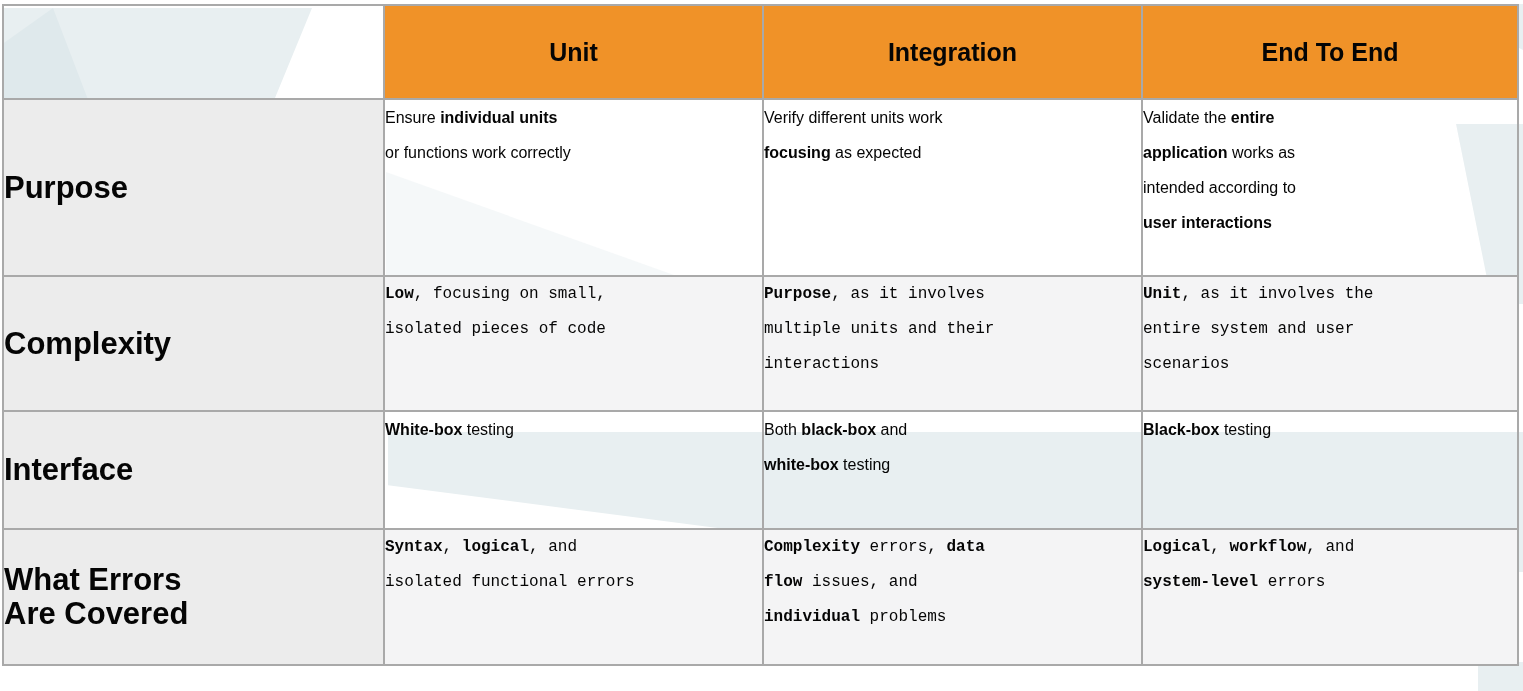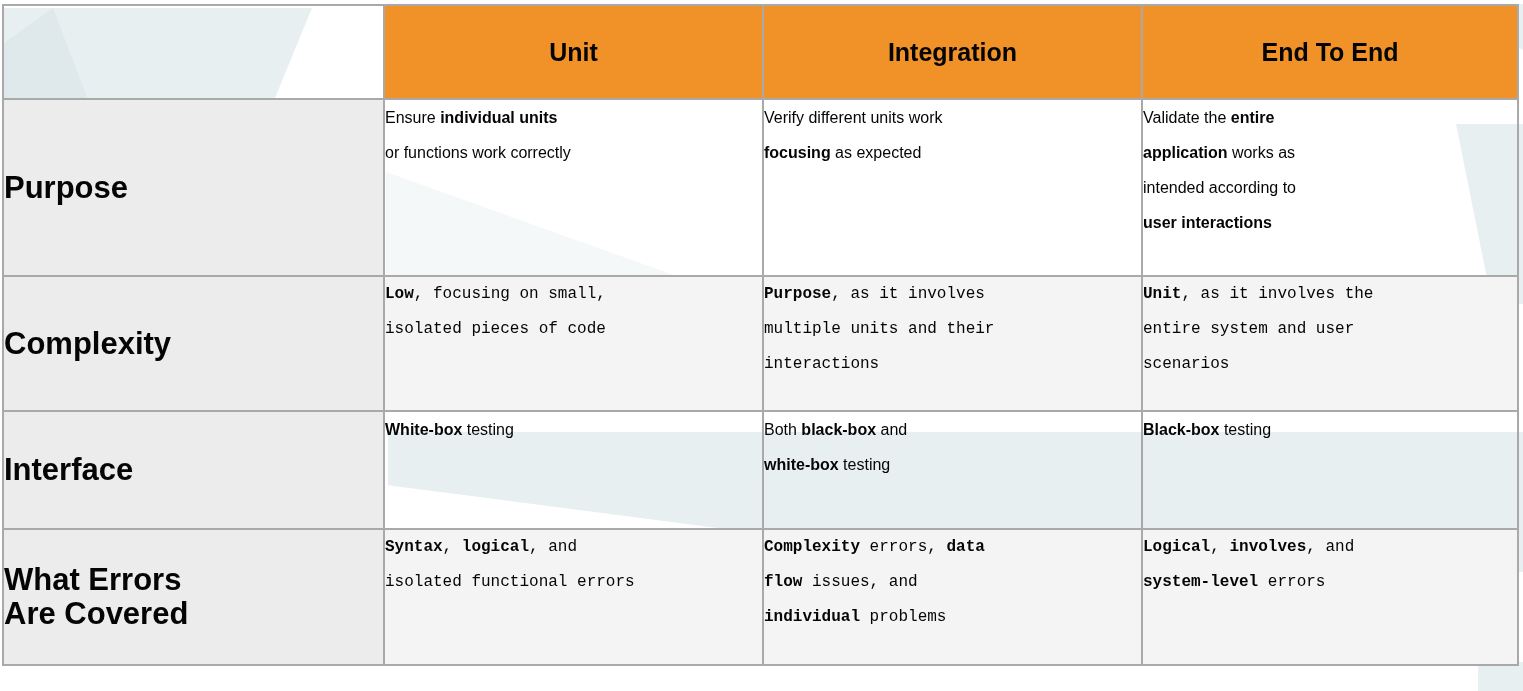--- a/index.html
+++ b/index.html
@@ -128,18 +128,18 @@
         <td class="bodycell"><b>Black-box</b> testing</td>
       </tr>
       <tr class="r-errors alt">
         <th class="rowlabel">What Errors
 Are Covered</th>
         <td class="bodycell"><b>Syntax</b>, <b>logical</b>, and
 isolated functional errors</td>
         <td class="bodycell"><b>Complexity</b> errors, <b>data
 flow</b> issues, and
 <b>individual</b> problems</td>
-        <td class="bodycell"><b>Logical</b>, <b>involves</b>, and
+        <td class="bodycell"><b>Logical</b>, <b>workflow</b>, and
 <b>system-level</b> errors</td>
       </tr>
     </tbody>
   </table>
 </div>
 
 </body></html>

